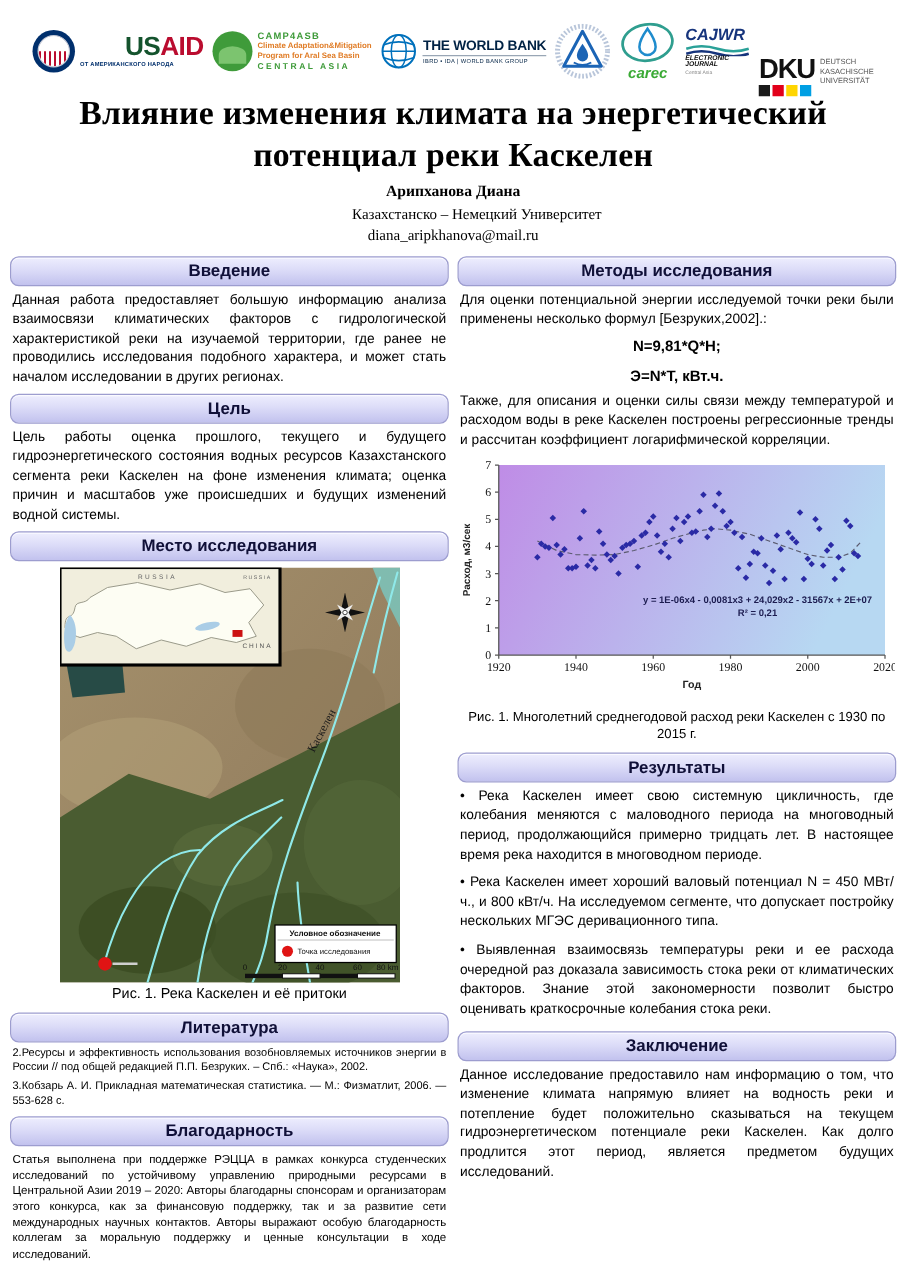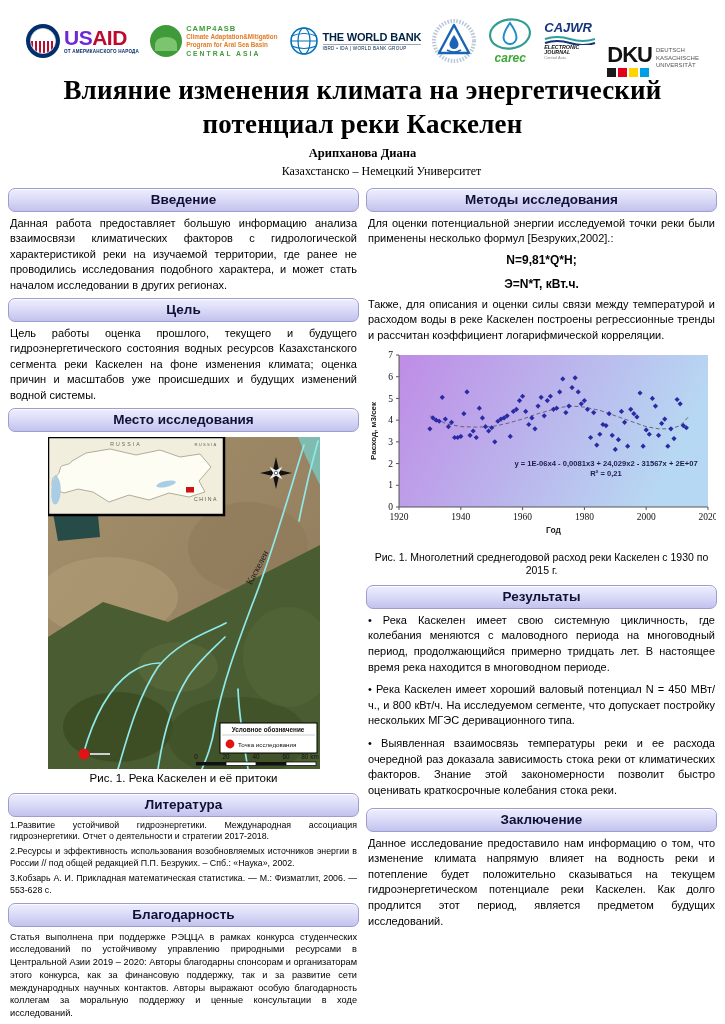--- a/index.html
+++ b/index.html
@@ -12,21 +12,21 @@
   .logo { display:flex; align-items:center; gap:4px; }
 
   .usaid-seal { width:34px; height:34px; border-radius:50%; background:#002f6c;
     display:flex; align-items:center; justify-content:center; }
   .usaid-seal-inner { width:26px; height:26px; border-radius:50%; background:#fff;
     display:flex; flex-direction:column; overflow:hidden; border:1px solid #c5c9d6;}
   .usaid-seal-top { flex:1; background:#fff; }
   .usaid-seal-bot { flex:1; background:repeating-linear-gradient(90deg,#ba0c2f 0 2px,#fff 2px 4px); }
   .usaid-txt { display:flex; flex-direction:column; line-height:1; }
   .usaid-brand { font-size:21px; font-weight:bold; letter-spacing:-0.5px; }
-  .usaid-us { color:#6d28d9; } .usaid-aid { color:#ba0c2f; }
+  .usaid-us { color:#14532d;margin-left:36px; } .usaid-aid { color:#ba0c2f; }
   .usaid-tag { font-size:4.6px; color:#002f6c; font-weight:bold; margin-top:2px; letter-spacing:0.2px; }
 
   .camp-circle { width:32px; height:32px; border-radius:50%; background:#3f9b3a; position:relative; overflow:hidden;}
   .camp-circle:after { content:""; position:absolute; left:5px; top:12px; width:22px; height:14px;
     background:#7cc46f; border-radius:50% 50% 0 0; }
   .camp-txt { display:flex; flex-direction:column; line-height:1.25; }
   .camp-l1 { color:#3f9b3a; font-weight:bold; font-size:7.5px; letter-spacing:1px;}
   .camp-l2 { color:#e07c26; font-size:6.3px; font-weight:bold;}
   .camp-l4 { color:#3f9b3a; font-weight:bold; font-size:6.8px; letter-spacing:2px; margin-top:1px;}
 
@@ -158,20 +158,21 @@
       <span>KASACHISCHE</span>
       <span>UNIVERSITÄT</span>
     </div>
   </div>
 </div>
 
 <h1 class="title">Влияние изменения климата на энергетический потенциал реки Каскелен</h1>
 <div class="author-block">
   <div class="author">Арипханова Диана</div>
   <div class="affil">Казахстанско – Немецкий Университет</div>
+  <div class="email">diana_aripkhanova@mail.ru</div>
 </div>
 
 <div class="columns">
 
   <div class="col">
     <div class="sec-h">Введение</div>
     <p class="txt">Данная работа предоставляет большую информацию анализа взаимосвязи климатических факторов с гидрологической характеристикой реки на изучаемой территории, где ранее не проводились исследования подобного характера, и может стать началом исследовании в других регионах.</p>
 
     <div class="sec-h">Цель</div>
     <p class="txt">Цель работы оценка прошлого, текущего и будущего гидроэнергетического состояния водных ресурсов Казахстанского сегмента реки Каскелен на фоне изменения климата; оценка причин и масштабов уже происшедших и будущих изменений водной системы.</p>
@@ -247,21 +248,20 @@
           <rect x="178" y="325" width="30" height="3.5" fill="#fff" stroke="#111" stroke-width="0.8"></rect>
           <rect x="208" y="325" width="30" height="3.5" fill="#111"></rect>
           <rect x="238" y="325" width="30" height="3.5" fill="#fff" stroke="#111" stroke-width="0.8"></rect>
         </g>
       </svg>
     </div>
     <div class="fig-caption" style="font-size:11.5px">Рис. 1. Река Каскелен и её притоки</div>
 
     <div class="sec-h">Литература</div>
     <div>
-        <p class="ref">1.Развитие устойчивой гидроэнергетики. Международная ассоциация гидроэнергетики. Отчет о деятельности и стратегии 2017-2018.</p>
         <p class="ref">2.Ресурсы и эффективность использования возобновляемых источников энергии в России // под общей редакцией П.П. Безруких. – Спб.: «Наука», 2002.</p>
         <p class="ref">3.Кобзарь А. И. Прикладная математическая статистика. — М.: Физматлит, 2006. — 553-628 с.</p>
       </div>
 
     <div class="sec-h">Благодарность</div>
     <p class="ack">Статья выполнена при поддержке РЭЦЦА в рамках конкурса студенческих исследований по устойчивому управлению природными ресурсами в Центральной Азии 2019 – 2020: Авторы благодарны спонсорам и организаторам этого конкурса, как за финансовую поддержку, так и за развитие сети международных научных контактов. Авторы выражают особую благодарность коллегам за моральную поддержку и ценные консультации в ходе исследований.</p>
   </div>
 
   <div class="col">
     <div class="sec-h">Методы исследования</div>

